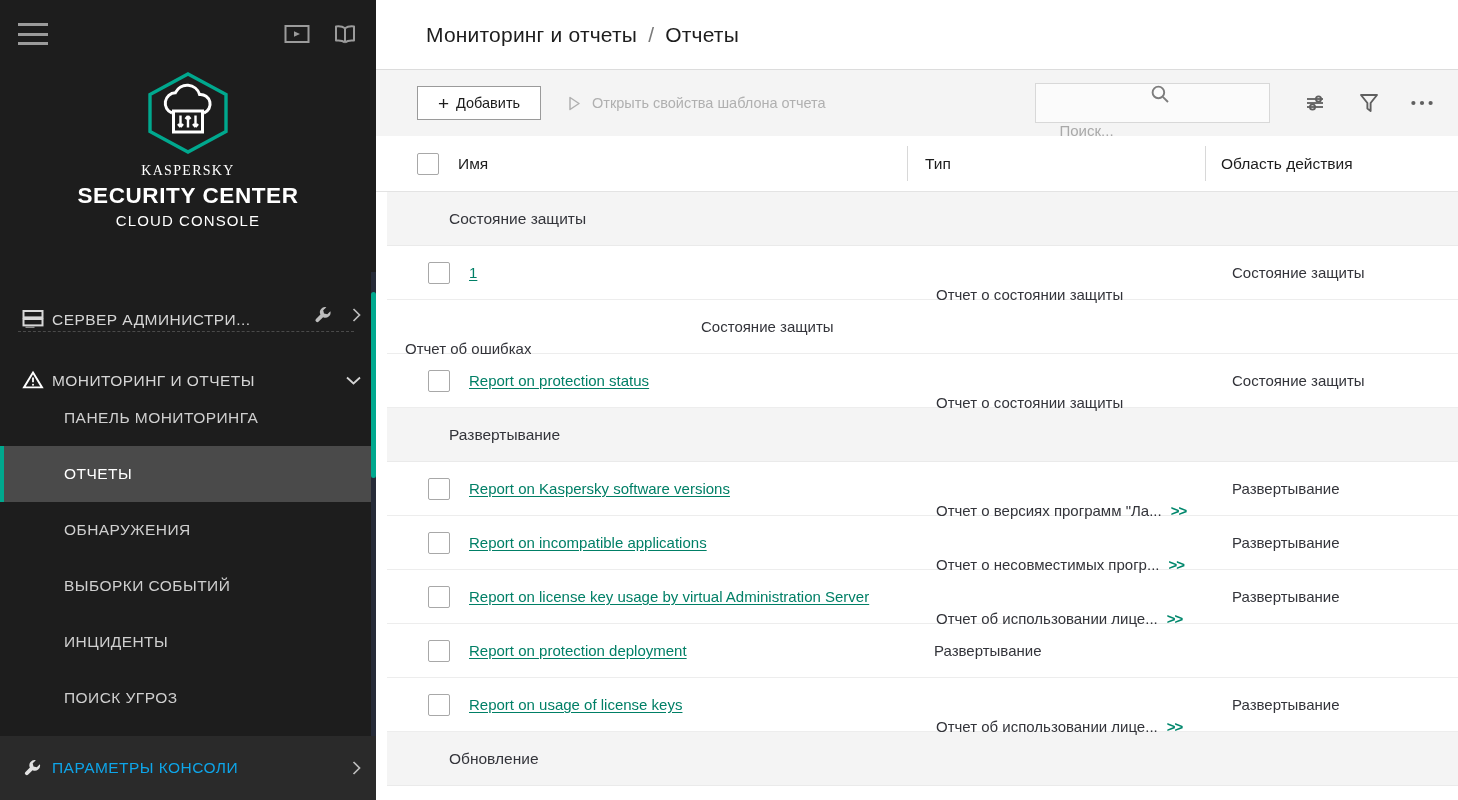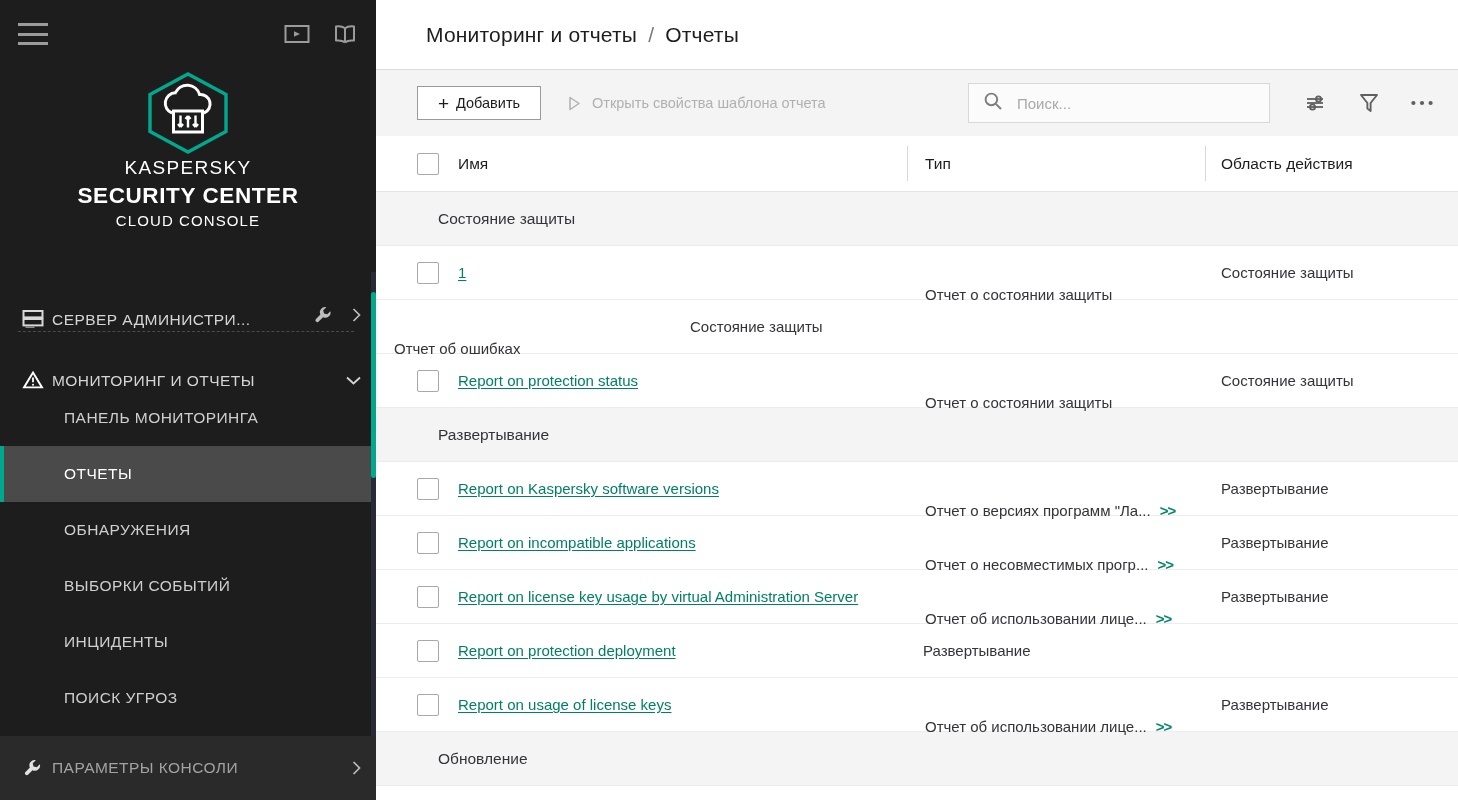--- a/index.html
+++ b/index.html
@@ -27,22 +27,23 @@
     flex: 0 0 68px;
   }
   .hamburger { width: 30px; height: 22px; display:flex; flex-direction:column; justify-content:space-between; cursor:pointer; }
   .hamburger i { display:block; height:3px; background:#9b9b9b; border-radius:0; }
   .sb-topbar-right { margin-left:auto; display:flex; align-items:center; gap:22px; }
   .ico-dark { color:#9b9b9b; display:flex; align-items:center; cursor:pointer; }
 
   .brand { text-align:center; padding: 2px 0 0 0; flex: 0 0 auto; }
   .brand-hex { display:flex; justify-content:center; align-items:center; height:86px; }
   .brand-name {
-    color:#ffffff; font-size:19px; letter-spacing:1.3px; font-weight:400;
-    margin-top:1px;
+    color:#ffffff; font-size:14px; letter-spacing:1.3px; font-weight:400;
+    margin-top:7px;
+    font-family:Liberation Serif, serif;
   }
   .brand-title {
     color:#ffffff; font-size:22.5px; letter-spacing:0.6px; font-weight:700;
     margin-top:4px;
   }
   .brand-sub {
     color:#ffffff; font-size:15px; letter-spacing:1.1px; font-weight:400;
     margin-top:3px;
   }
 
@@ -80,21 +81,21 @@
 
   .sb-bottom {
     position:absolute; left:0; right:0; bottom:0;
     height:64px;
     background:#2a2a2a;
     display:flex; align-items:center;
     padding: 0 14px 0 22px;
     cursor:pointer;
   }
   .sb-bottom .nv-ico { width:30px; flex:0 0 30px; display:flex; align-items:center; color:#d8d8d8; }
-  .sb-bottom .nv-label { font-size:15.5px; letter-spacing:0.45px; color:#a3a3a3; }
+  .sb-bottom .nv-label { font-size:15.5px; letter-spacing:0.45px; color:#0ea5e9; }
   .sb-bottom .nv-tail { margin-left:auto; color:#bdbdbd; display:flex; align-items:center; }
 
   
   #sb-scroll-track {
     position:absolute; right:0px; top:272px; width:5px; bottom:64px;
     background:#262b38;
   }
   #sb-scroll-thumb {
     position:absolute; right:0px; top:292px; width:5px; height:186px;
     background:#00a88e; border-radius:3px;
@@ -127,23 +128,23 @@
   }
   .btn-add .plus { font-size:19px; line-height:1; color:#1d1d1d; font-weight:300; }
   .tb-action {
     display:flex; align-items:center; gap:10px;
     margin-left:26px; color:#b0b0b0; font-size:14.5px; cursor:default;
   }
   .tb-action .tri { color:#b0b0b0; display:flex; align-items:center; }
 
   .search-wrap { margin-left:auto; position:relative; }
   .search-box {
-    width:302px; height:40px;
+    width:235px; height:40px;
     background:#fbfbfb; border:1px solid #d8d8d8;
-    display:flex; align-items:center; padding-left:14px; gap:14px;
+    display:flex; align-items:center; padding-left:14px; gap:14px;flex-direction:column;
   }
   .search-box input {
     border:none; outline:none; background:transparent;
     font-family: inherit; font-size:15px; color:#5a5a5a; width:200px;
   }
   .search-box input::placeholder { color:#a9a9a9; }
   .tb-icons { display:flex; align-items:center; gap:30px; margin-left:34px; color:#5f5f5f; }
   .tb-icons > span { cursor:pointer; display:flex; align-items:center; }
 
   .table-head {
@@ -158,21 +159,21 @@
   .th-scope { flex:1 1 auto; padding-left:16px; }
   .th-label { font-size:15.5px; color:#1d1d1d; }
   .vdiv { position:absolute; top:10px; bottom:10px; width:1px; background:#d8d8d8; }
 
   .cbx {
     width:22px; height:22px; flex:0 0 22px;
     border:1px solid #a8a8a8; background:#ffffff; border-radius:2px; cursor:pointer;
   }
   .th-name .cbx { margin-right:19px; }
 
-  .tbody { flex:1 1 auto; overflow:hidden; background:#ffffff; }
+  .tbody { flex:1 1 auto; overflow:hidden; background:#ffffff;padding-left:11px; }
 
   .group-row {
     height:54px;
     background:#f4f4f4;
     display:flex; align-items:center;
     padding-left:62px;
     font-size:15.5px; color:#33343a;
     border-bottom:1px solid #eaeaea;
   }
   .data-row {

